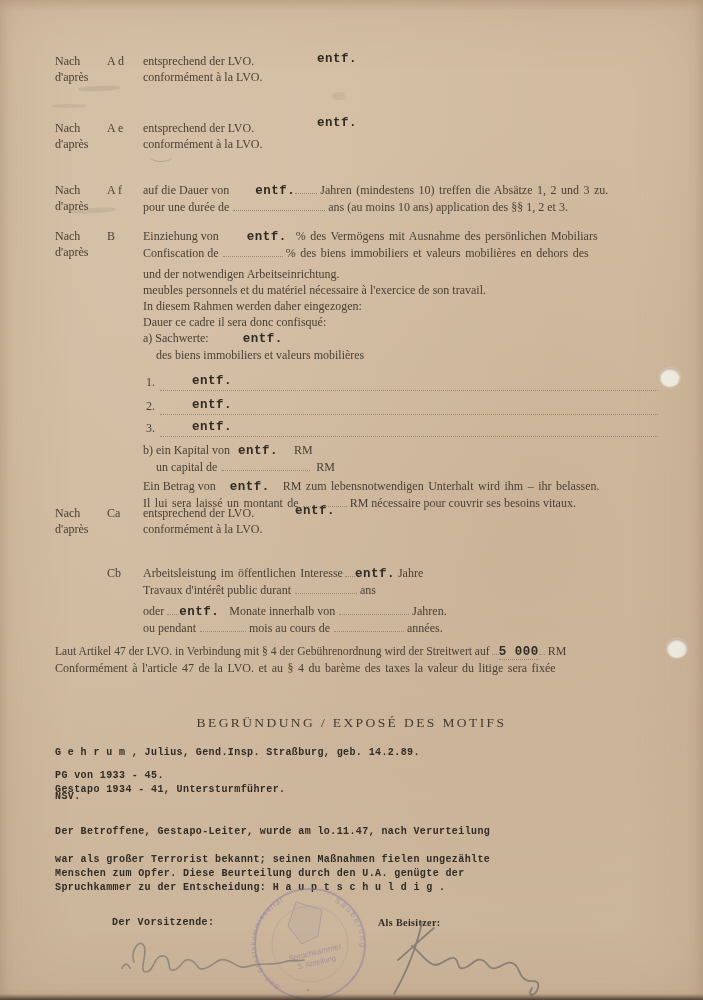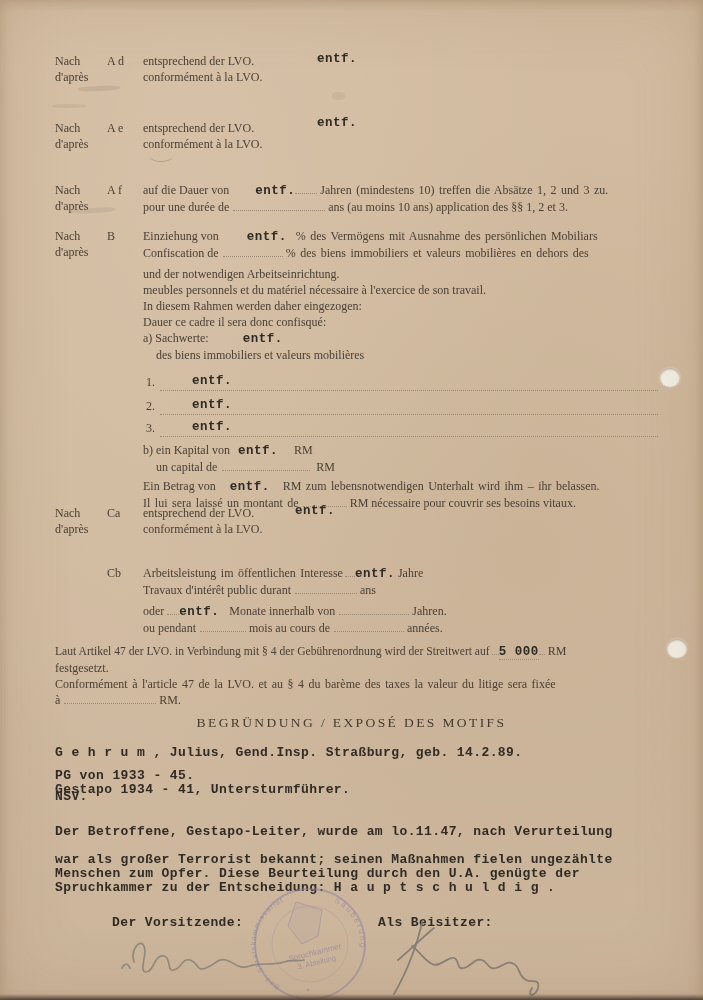--- a/index.html
+++ b/index.html
@@ -21,32 +21,32 @@
   .rel{position:relative;}
   section.clause{position:absolute;left:0;width:703px;}
   .nach{position:absolute;left:55px;width:52px;}
   .code{position:absolute;left:107px;}
   .body{position:absolute;left:143px;width:516px;}
   .ft{color:#4a4036;}
   .ws1{word-spacing:1.5px;}
   .typed{font-family:"Liberation Mono","DejaVu Sans Mono",monospace;font-weight:bold;
     color:#2e2a24;font-size:12.5px;letter-spacing:.5px;white-space:pre;}
   .typed-line{position:absolute;left:55px;font-family:"Liberation Mono","DejaVu Sans Mono",monospace;
-    font-weight:bold;color:#302b25;font-size:13px;letter-spacing:.4px;white-space:pre;line-height:14px;}
+    font-weight:bold;color:#302b25;font-size:10px;letter-spacing:.4px;white-space:pre;line-height:14px;}
   .abs-entf{position:absolute;top:-2px;}
   .dots{display:inline-block;border-bottom:1px dotted #9a8872;height:11px;vertical-align:baseline;}
   .dotrule{position:absolute;border-bottom:1px dotted #9a8872;height:0;}
   .item{position:absolute;left:146px;width:512px;height:20px;}
   .item .num{position:absolute;left:0;top:0;}
   .item .typed{position:absolute;left:46px;top:-1px;}
   .gap5{height:5px;}
   .heading{position:absolute;left:0;width:703px;text-align:center;
     font-size:13.5px;letter-spacing:2.4px;color:#443a30;}
   .sig-label-left{left:112px;}
-  .sig-label-right{left:378px;}
+  .sig-label-right{left:378px;font-family:Liberation Serif, serif;}
   .hole{position:absolute;width:20px;height:19px;border-radius:50%;background:#f2eee4;
     box-shadow:inset 0 1px 2px rgba(95,75,55,.45), 0 0 3px rgba(255,255,255,.5);}
   .smudge{position:absolute;background:rgba(110,100,90,.16);border-radius:40%;}
   svg text{font-family:"Liberation Sans","DejaVu Sans",sans-serif;}
 </style>
 </head>
 <body>
 
 <div class="page">
 
@@ -176,23 +176,21 @@
       <div><span class="ft">Travaux d'intérêt public durant</span><span class="dots" style="width:62px;margin-left:4px"></span> <span class="ft">ans</span></div>
       <div class="gap5"></div>
       <div><span class="ft">oder</span><span class="dots" style="width:12px;margin-left:3px"></span><span class="typed">entf.</span><span class="ft" style="margin-left:10px">Monate innerhalb von</span><span class="dots" style="width:70px;margin-left:4px"></span> <span class="ft">Jahren.</span></div>
       <div><span class="ft">ou pendant</span><span class="dots" style="width:46px;margin-left:4px"></span> <span class="ft">mois au cours de</span><span class="dots" style="width:70px;margin-left:4px"></span> <span class="ft">années.</span></div>
     </div>
   </section>
 
   <section class="clause" style="top:643px">
     <div class="abs" style="left:55px;width:604px">
       <div><span class="ft" style="font-size:11.6px">Laut Artikel 47 der LVO. in Verbindung mit § 4 der Gebührenordnung wird der Streitwert auf</span><span class="dots" style="width:7px;margin-left:2px"></span><span class="typed" style="border-bottom:1px dotted #9a8872">5 000</span><span class="dots" style="width:6px"></span> <span class="ft">RM</span></div>
-      <div><span class="ft">festgesetzt.</span></div>
       <div><span class="ft ws1">Conformément à l'article 47 de la LVO. et au § 4 du barème des taxes la valeur du litige sera fixée</span></div>
-      <div><span class="ft">à</span><span class="dots" style="width:92px;margin-left:4px"></span> <span class="ft">RM.</span></div>
     </div>
   </section>
 
   <div class="heading abs" style="top:715px">BEGRÜNDUNG / EXPOSÉ DES MOTIFS</div>
 
   <div class="typed-line" style="top:746px">G e h r u m , Julius, Gend.Insp. Straßburg, geb. 14.2.89.</div>
   <div class="typed-line" style="top:769px">PG von 1933 - 45.</div>
   <div class="typed-line" style="top:783px">Gestapo 1934 - 41, Untersturmführer.</div>
   <div class="typed-line" style="top:790px">NSV.</div>
   <div class="typed-line" style="top:825px">Der Betroffene, Gestapo-Leiter, wurde am lo.11.47, nach Verurteilung</div>

